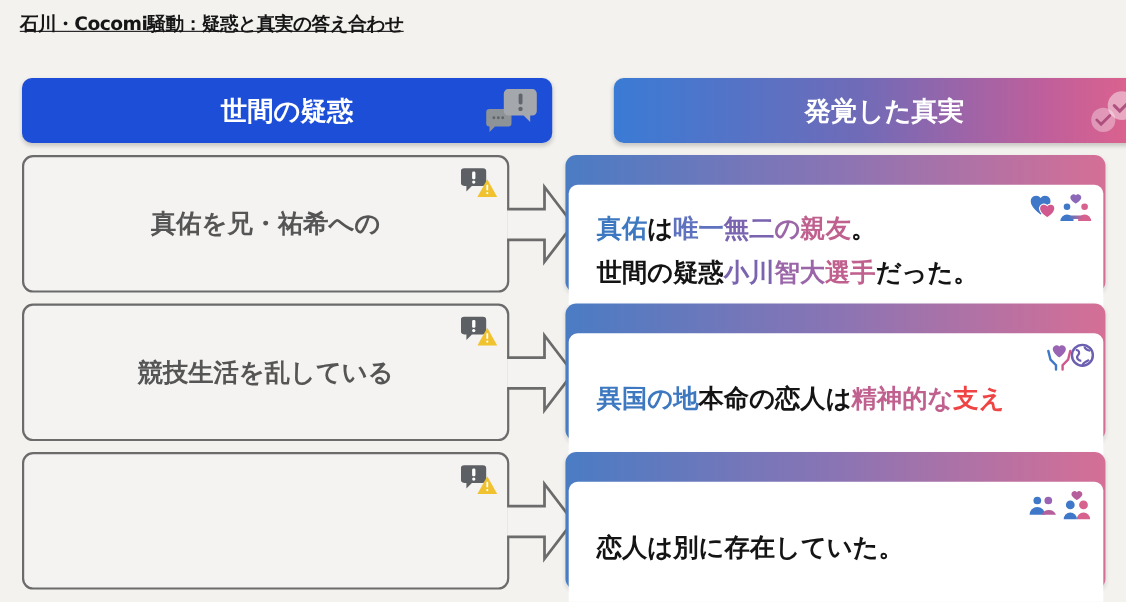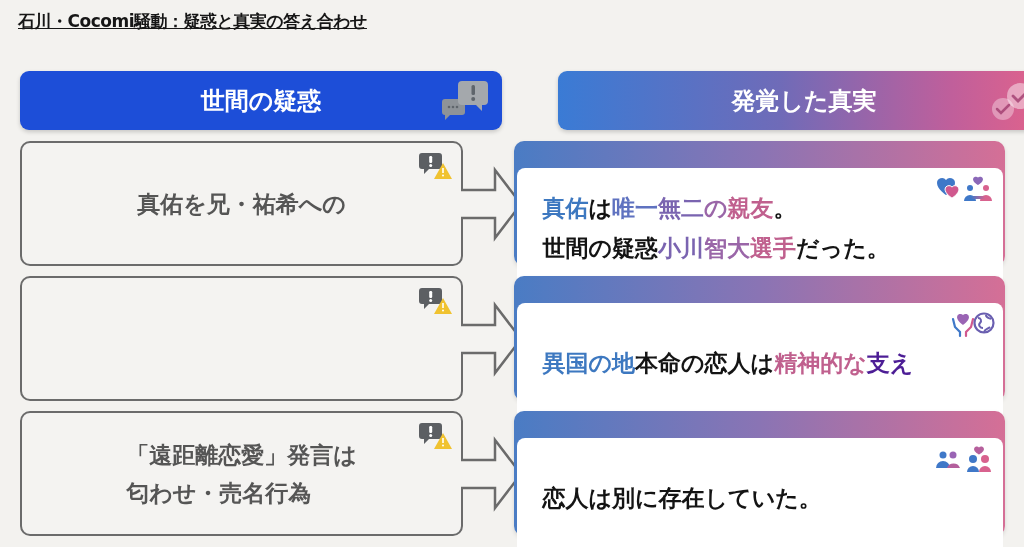--- a/index.html
+++ b/index.html
@@ -54,21 +54,21 @@
     position: relative;
     margin-top: 24px;
   }
   .abox .ico { position: absolute; right: 8px; top: 6px; width: 62px; height: 30px; }
 
   .c-blue { color: #3d78c0; }
   .c-bv { color: #5f72c0; }
   .c-vio { color: #7a64b0; }
   .c-purp { color: #9a66a8; }
   .c-pink { color: #c0608e; }
-  .c-pink2 { color: #4c1d95; }
+  .c-pink2 { color: #ef4444; }
 
   .arrow { position: absolute; left: 459px; width: 66px; height: 76px; }
 </style>
 </head>
 <body>
 
 <div class="title">石川・Cocomi騒動：疑惑と真実の答え合わせ</div>
 
 <div class="hdr hdr-left">
   <span>世間の疑惑</span>
@@ -131,20 +131,21 @@
         <circle cx="53" cy="14" r="3" fill="#d8628e"></circle>
       <path d="M31 27 a6 6 0 0 1 12 0z" fill="#3f78c8"></path>
         <path d="M47 27 a6 6 0 0 1 12 0z" fill="#d8628e"></path>
       <rect x="38" y="22" width="14" height="3" rx="1.5" fill="url(#g1)"></rect>
     </svg>
   </div>
 </div>
 
 <div class="qbox" style="top:276px">
   <div>
+    <div>競技生活を乱している</div>
   </div>
   <svg class="warn" viewBox="0 0 34 30">
     <path d="M3 2 h17 a3 3 0 0 1 3 3 v10 a3 3 0 0 1 -3 3 h-10 l-5 5 v-5 h-2 a3 3 0 0 1 -3 -3 v-10 a3 3 0 0 1 3 -3z" fill="#5c5f63"></path>
     <rect x="10.2" y="5" width="3" height="7" rx="1.2" fill="#fff"></rect>
       <circle cx="11.7" cy="14.5" r="1.5" fill="#fff"></circle>
     <path d="M24 12 l9 16 h-18z" fill="#f0c230"></path>
     <rect x="23.2" y="17" width="1.6" height="5" fill="#fff"></rect>
       <circle cx="24" cy="24.5" r="1" fill="#fff"></circle>
   </svg>
 </div>
@@ -160,24 +161,20 @@
       <path d="M24 8 a3.5 3.5 0 0 1 6 -2 a3.5 3.5 0 0 1 6 2 c0 4 -6 8 -6 8 c0 0 -6 -4 -6 -8z" fill="#9a64b4"></path>
       <path d="M20 10 l2 8 l5 5 v4" stroke="#3f78c8" stroke-width="2.2" fill="none" stroke-linecap="round"></path>
       <path d="M40 10 l-2 8 l-5 5 v4" stroke="#d0588e" stroke-width="2.2" fill="none" stroke-linecap="round"></path>
       <circle cx="51" cy="14" r="9.5" fill="none" stroke="#6a5fb0" stroke-width="2.2"></circle>
       <path d="M45 9 c3 0 4 3 2 5 c-2 2 0 5 3 5 M53 6 c0 3 3 3 5 4 M51 23 c1 -3 4 -3 6 -5" stroke="#6a5fb0" stroke-width="2" fill="none"></path>
     </svg>
   </div>
 </div>
 
 <div class="qbox" style="top:411px">
-  <div>
-    <div>「遠距離恋愛」発言は</div>
-    <div>匂わせ・売名行為</div>
-  </div>
   <svg class="warn" viewBox="0 0 34 30">
     <path d="M3 2 h17 a3 3 0 0 1 3 3 v10 a3 3 0 0 1 -3 3 h-10 l-5 5 v-5 h-2 a3 3 0 0 1 -3 -3 v-10 a3 3 0 0 1 3 -3z" fill="#5c5f63"></path>
     <rect x="10.2" y="5" width="3" height="7" rx="1.2" fill="#fff"></rect>
       <circle cx="11.7" cy="14.5" r="1.5" fill="#fff"></circle>
     <path d="M24 12 l9 16 h-18z" fill="#f0c230"></path>
     <rect x="23.2" y="17" width="1.6" height="5" fill="#fff"></rect>
       <circle cx="24" cy="24.5" r="1" fill="#fff"></circle>
   </svg>
 </div>
 <svg class="arrow" style="top:436px" viewBox="0 0 66 76">

